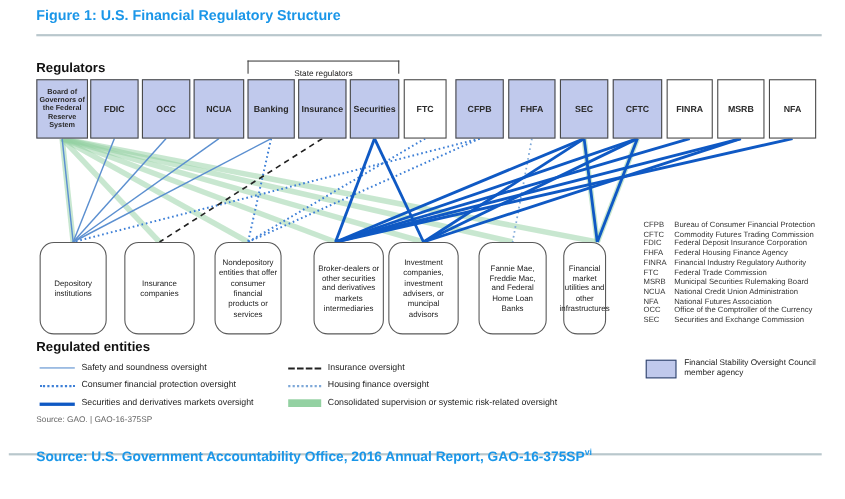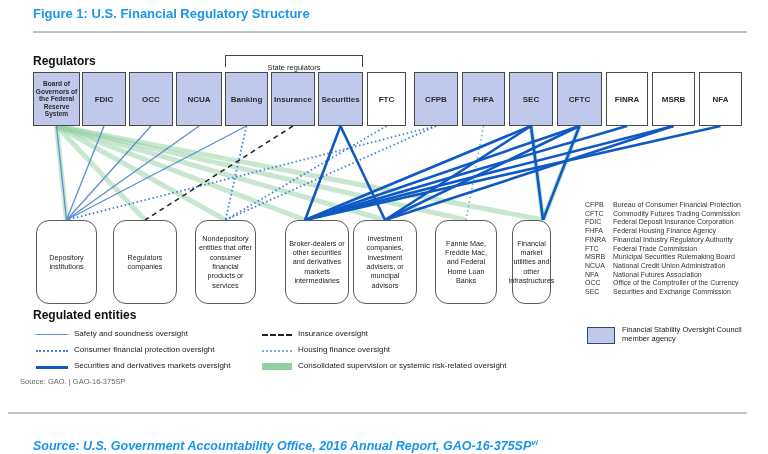--- a/index.html
+++ b/index.html
@@ -17,24 +17,24 @@
   .bracket span{font-size:7.5px;color:#222;line-height:11px;}
   .rbox{position:absolute;top:72px;height:54px;border:1px solid #4a4a4a;background:#fff;display:flex;align-items:center;justify-content:center;text-align:center;font-size:8px;font-weight:bold;color:#2a2a2a;box-sizing:border-box;z-index:2;}
   .rbox.member{background:var(--member-fill,#c0c9ec);}
   .rbox.frb{font-size:6.6px;line-height:1.16;font-weight:bold;padding:1px;}
   .ebox{position:absolute;top:220px;height:84px;border:1.4px solid #5a5a5a;border-radius:13px;background:#fff;display:flex;align-items:center;justify-content:center;text-align:center;font-size:7.2px;line-height:1.3;color:#222;padding:3px;box-sizing:border-box;z-index:2;}
   .abbrev{position:absolute;left:585px;top:201px;z-index:3;font-size:7px;line-height:8.7px;color:#333;}
   .abbrev-row{display:flex;white-space:nowrap;}
   .abbrev-abbr{width:28px;flex:none;}
   .legend-label{position:absolute;font-size:8px;color:#222;white-space:nowrap;z-index:3;}
   .legend-sample{position:absolute;z-index:3;}
-  .gao-note{position:absolute;left:20px;top:377px;font-size:7.5px;color:#666;z-index:3;}
+  .gao-note{position:absolute;left:33px;top:377px;font-size:7.5px;color:#666;z-index:3;}
   .fsoc-box{position:absolute;left:587px;top:327px;width:28px;height:17px;background:var(--member-fill,#c0c9ec);border:1.2px solid #33466e;box-sizing:border-box;z-index:3;}
   .fsoc-label{position:absolute;left:622px;top:325px;width:140px;font-size:7.5px;line-height:1.2;color:#222;z-index:3;}
-  .source-line{position:absolute;left:33px;top:438px;font-size:12.5px;font-weight:bold;font-style:italic;color:var(--accent,#1a96e8);}
+  .source-line{position:absolute;left:33px;top:407px;font-size:12.5px;font-weight:bold;color:var(--accent,#1a96e8);}
   .source-line sup{font-size:8px;}
 </style>
 </head>
 <body>
 
 <div class="page">
   <div class="fig-title">Figure 1: U.S. Financial Regulatory Structure</div>
   <div class="rule rule-top"></div>
 
   <svg id="links-svg" width="768" height="454" viewBox="0 0 768 454">
@@ -89,21 +89,21 @@
       <div class="rbox member" style="left: 414px; width: 44px;">CFPB</div>
       <div class="rbox member" style="left: 462px; width: 43px;">FHFA</div>
       <div class="rbox member" style="left: 509px; width: 44px;">SEC</div>
       <div class="rbox member" style="left: 557px; width: 45px;">CFTC</div>
       <div class="rbox" style="left: 606px; width: 42px;">FINRA</div>
       <div class="rbox" style="left: 652px; width: 43px;">MSRB</div>
       <div class="rbox" style="left: 699px; width: 43px;">NFA</div>
     </div>
   <div id="entity-boxes">
       <div class="ebox" style="left: 36px; width: 61px;">Depository institutions</div>
-      <div class="ebox" style="left: 113px; width: 64px;">Regulators companies</div>
+      <div class="ebox" style="left: 113px; width: 64px;">Insurance companies</div>
       <div class="ebox" style="left: 195px; width: 61px;">Nondepository entities that offer consumer financial products or services</div>
       <div class="ebox" style="left: 273px; width: 64px; margin-left: 12px;">Broker-dealers or other securities and derivatives markets intermediaries</div>
       <div class="ebox" style="left: 353px; width: 64px;">Investment companies, investment advisers, or muncipal advisors</div>
       <div class="ebox" style="left: 435px; width: 62px;">Fannie Mae, Freddie Mac, and Federal Home Loan Banks</div>
       <div class="ebox" style="left: 512px; width: 39px;">Financial market utilities and other infrastructures</div>
     </div>
 
   <div class="heading ent-heading">Regulated entities</div>
 
   <div class="abbrev" id="abbrev-list">

